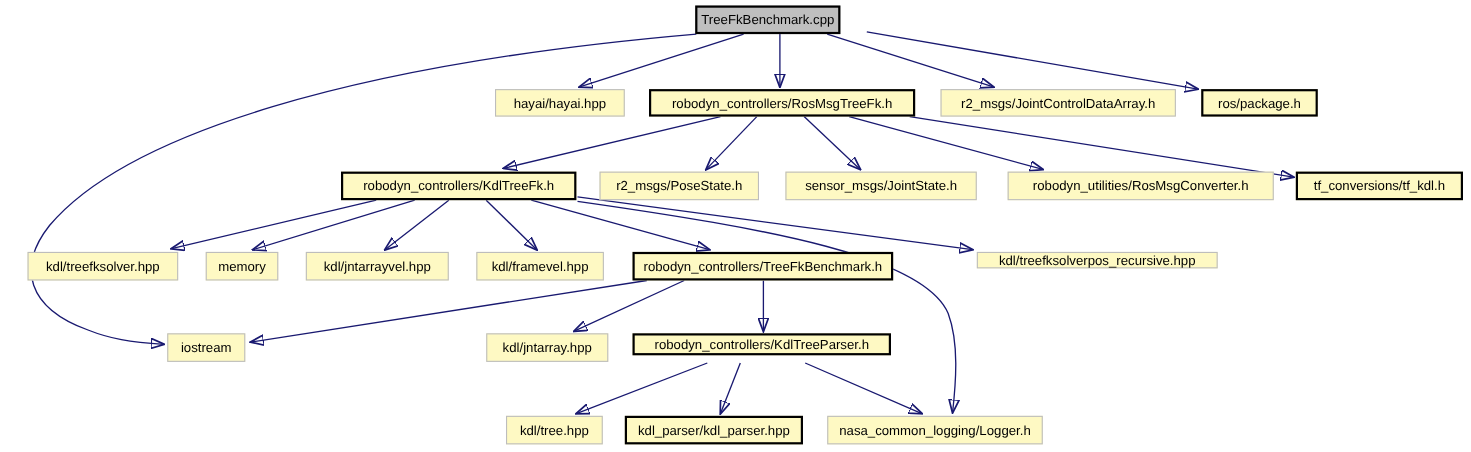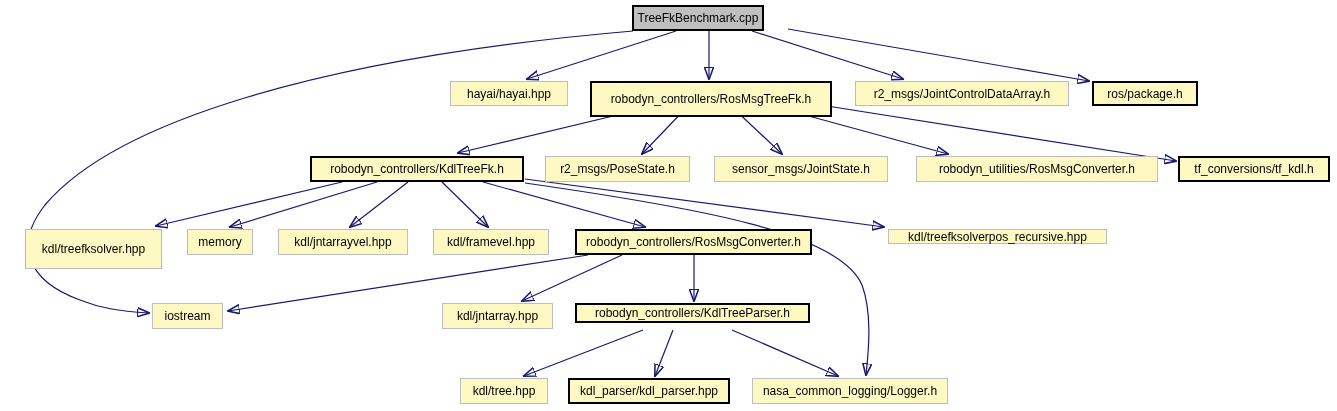--- a/index.html
+++ b/index.html
@@ -25,29 +25,29 @@
     font-size: 12px;
     white-space: nowrap;
     line-height: 1;
   }
   .node.doc { border: 2px solid #000000; }
   .node.root { border: 2px solid #000000; background: #bfbfbf; }
 
   
   #n-benchmark            { left: 632px;  top: 5px;   width: 132px; height: 26px; }
   #n-hayai                { left: 450px;  top: 81px;  width: 118px; height: 25px; }
-  #n-rosmsgtreefk         { left: 590px;  top: 81px;  width: 242px; height: 36px; }
+  #n-rosmsgtreefk         { left: 590px;  top: 81px;  width: 242px; height: 25px; }
   #n-jointcontroldata     { left: 855px;  top: 81px;  width: 214px; height: 25px; }
   #n-rospackage           { left: 1092px; top: 81px;  width: 106px; height: 25px; }
   #n-kdltreefk            { left: 310px;  top: 156px; width: 214px; height: 26px; }
   #n-posestate            { left: 545px;  top: 156px; width: 145px; height: 26px; }
   #n-jointstate           { left: 714px;  top: 156px; width: 174px; height: 26px; }
   #n-rosmsgconverter      { left: 916px;  top: 156px; width: 242px; height: 26px; }
   #n-tfkdl                { left: 1178px; top: 156px; width: 152px; height: 26px; }
-  #n-treefksolver         { left: 25px;   top: 229px; width: 137px; height: 40px; }
+  #n-treefksolver         { left: 25px;   top: 229px; width: 137px; height: 26px; }
   #n-memory               { left: 187px;  top: 229px; width: 66px;  height: 26px; }
   #n-jntarrayvel          { left: 278px;  top: 229px; width: 130px; height: 26px; }
   #n-framevel             { left: 433px;  top: 229px; width: 116px; height: 26px; }
   #n-kdltreeutilities     { left: 575px;  top: 229px; width: 237px; height: 26px; }
   #n-treefksolverposrec   { left: 888px;  top: 229px; width: 219px; height: 15px; }
   #n-iostream             { left: 152px;  top: 303px; width: 71px;  height: 26px; }
   #n-jntarray             { left: 442px;  top: 303px; width: 111px; height: 26px; }
   #n-kdltreeparser        { left: 575px;  top: 303px; width: 235px; height: 20px; }
   #n-kdltree              { left: 460px;  top: 378px; width: 88px;  height: 26px; }
   #n-kdlparser            { left: 568px;  top: 378px; width: 162px; height: 26px; }
@@ -96,21 +96,21 @@
   <div id="n-rospackage" class="node doc">ros/package.h</div>
   <div id="n-kdltreefk" class="node doc">robodyn_controllers/KdlTreeFk.h</div>
   <div id="n-posestate" class="node">r2_msgs/PoseState.h</div>
   <div id="n-jointstate" class="node">sensor_msgs/JointState.h</div>
   <div id="n-rosmsgconverter" class="node">robodyn_utilities/RosMsgConverter.h</div>
   <div id="n-tfkdl" class="node doc">tf_conversions/tf_kdl.h</div>
   <div id="n-treefksolver" class="node">kdl/treefksolver.hpp</div>
   <div id="n-memory" class="node">memory</div>
   <div id="n-jntarrayvel" class="node">kdl/jntarrayvel.hpp</div>
   <div id="n-framevel" class="node">kdl/framevel.hpp</div>
-  <div id="n-kdltreeutilities" class="node doc">robodyn_controllers/RosMsgConverter.h</div>
+  <div id="n-kdltreeutilities" class="node doc">robodyn_controllers/TreeFkBenchmark.h</div>
   <div id="n-treefksolverposrec" class="node">kdl/treefksolverpos_recursive.hpp</div>
   <div id="n-iostream" class="node">iostream</div>
   <div id="n-jntarray" class="node">kdl/jntarray.hpp</div>
   <div id="n-kdltreeparser" class="node doc">robodyn_controllers/KdlTreeParser.h</div>
   <div id="n-kdltree" class="node">kdl/tree.hpp</div>
   <div id="n-kdlparser" class="node doc">kdl_parser/kdl_parser.hpp</div>
   <div id="n-logger" class="node">nasa_common_logging/Logger.h</div>
 
 </div>
 

